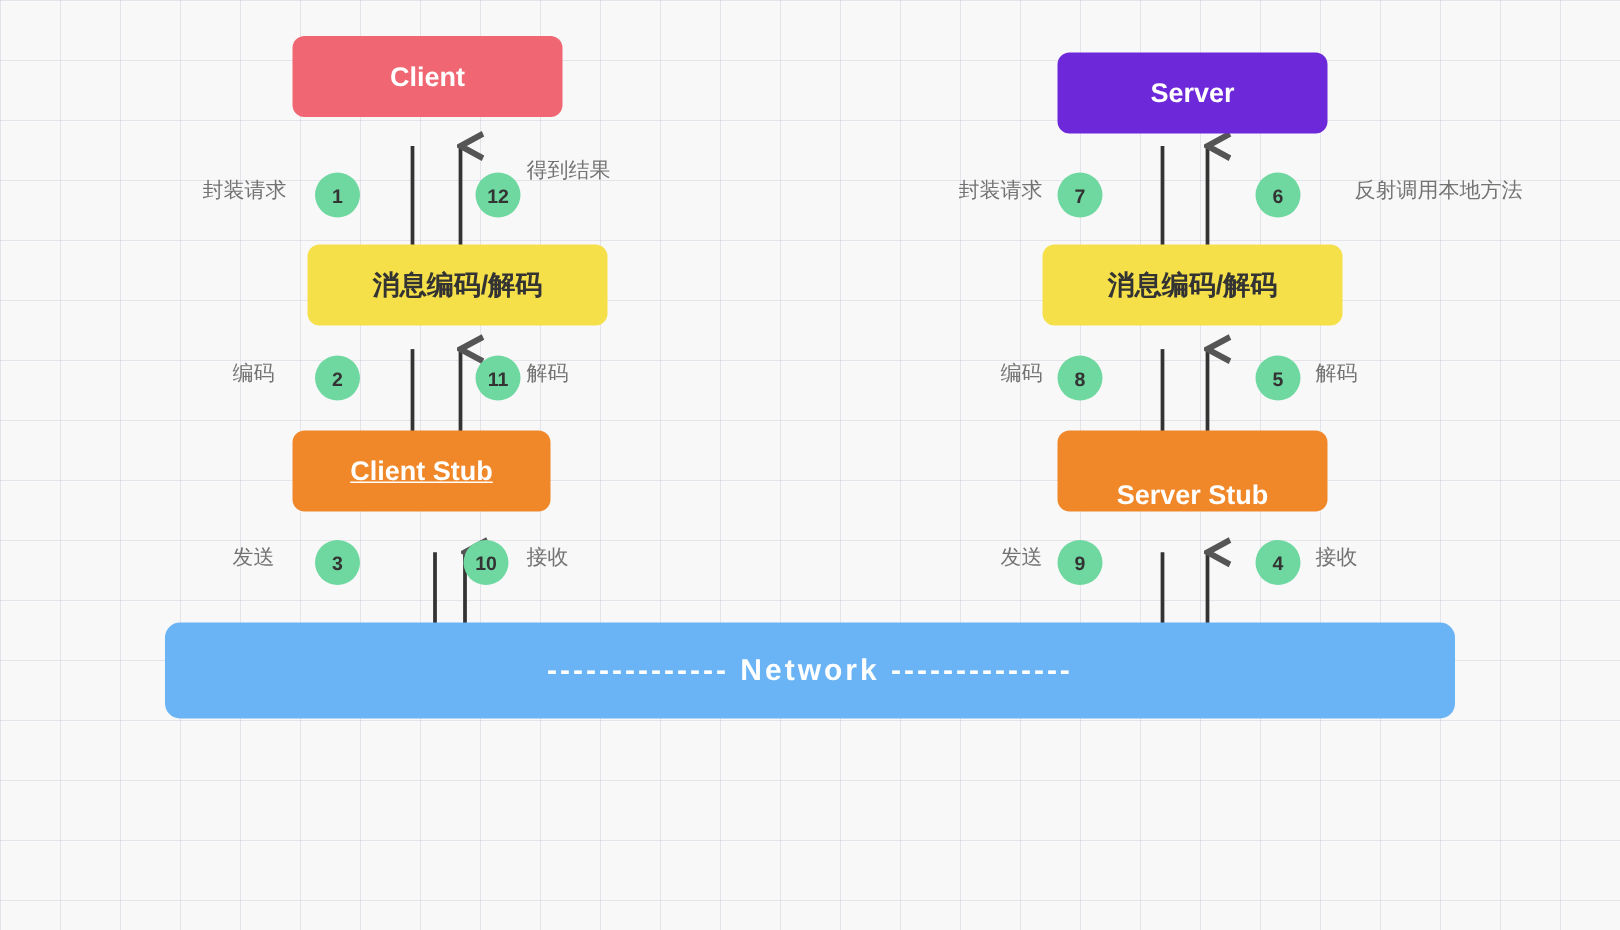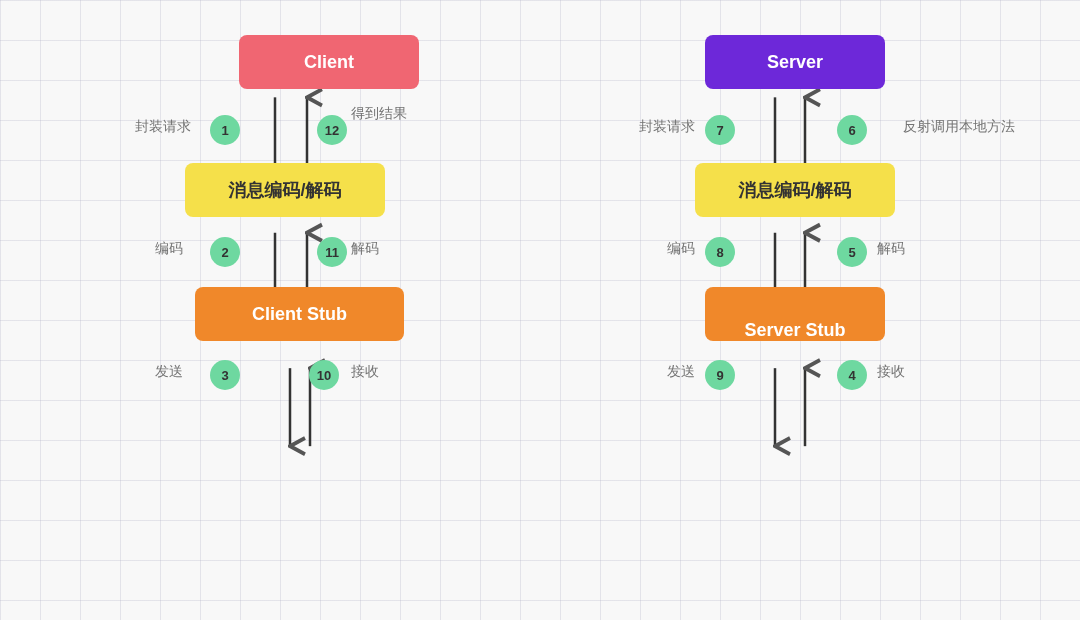--- a/index.html
+++ b/index.html
@@ -40,26 +40,28 @@
       background: #6d28d9;
       width: 180px;
       height: 54px;
     }
 
     .box-codec {
       background: #f5e04a;
       color: #333;
       width: 200px;
       height: 54px;
+      margin-left: 20px;
     }
 
     .box-client-stub {
       background: #f0882a;
-      width: 209px;
-      height: 54px;
+      width: 172px;
+      height: 54px;
+      text-decoration: underline;
     }
 
     .box-server-stub {
       background: #f0882a;
       width: 180px;
       height: 54px;
       align-items: flex-end;
     }
 
     
@@ -163,21 +165,21 @@
 
       <line x1="750" y1="148" x2="750" y2="76" stroke="#333" stroke-width="2.5" marker-end="url(#arrowUp)"></line>
 
       <line x1="720" y1="201" x2="720" y2="272" stroke="#333" stroke-width="2.5" marker-end="url(#arrowDown)"></line>
       <line x1="750" y1="272" x2="750" y2="201" stroke="#333" stroke-width="2.5" marker-end="url(#arrowUp)"></line>
 
       <line x1="720" y1="326" x2="720" y2="398" stroke="#333" stroke-width="2.5" marker-end="url(#arrowDown)"></line>
       <line x1="750" y1="398" x2="750" y2="326" stroke="#333" stroke-width="2.5" marker-end="url(#arrowUp)"></line>
     </svg>
 
-    <div style="position:absolute; left:140px; top:20px;margin-left:44px;" class="box box-client">
+    <div style="position:absolute; left:140px; top:9px;" class="box box-client">
       <span>Client</span>
     </div>
 
     <div class="badge" style="position:absolute; left:155px; top:100px;">
       <span>1</span>
     </div>
     <div class="step-label" style="position:absolute; left:80px; top:103px;">
       <span>封装请求</span>
     </div>
 
@@ -271,15 +273,18 @@
       <span>发送</span>
     </div>
 
     <div class="badge" style="position:absolute; right:158px; top:345px;">
       <span>4</span>
     </div>
     <div class="step-label" style="position:absolute; right:120px; top:348px;">
       <span>接收</span>
     </div>
 
+    <div class="network-bar" style="position:absolute; left:55px; right:55px; top:400px; width:auto;">
+      <span>-------------- Network  --------------</span>
+    </div>
 
   </div>
 </div>
 
 </body></html>

